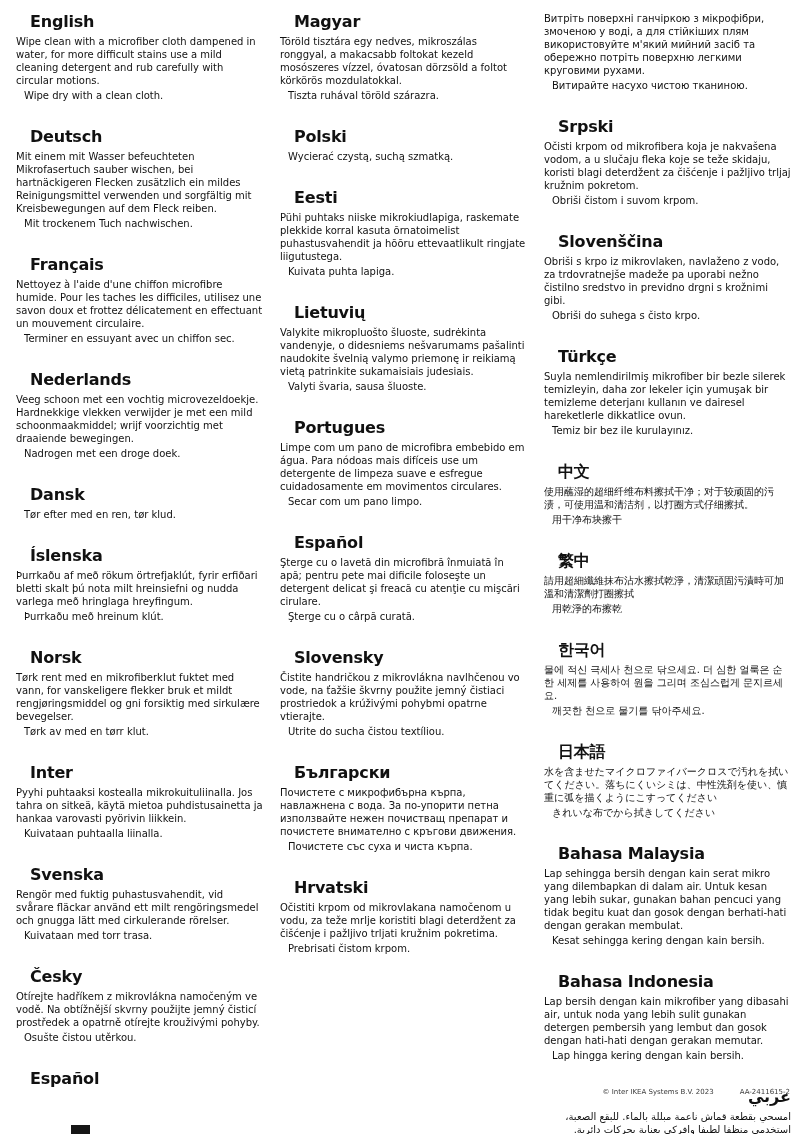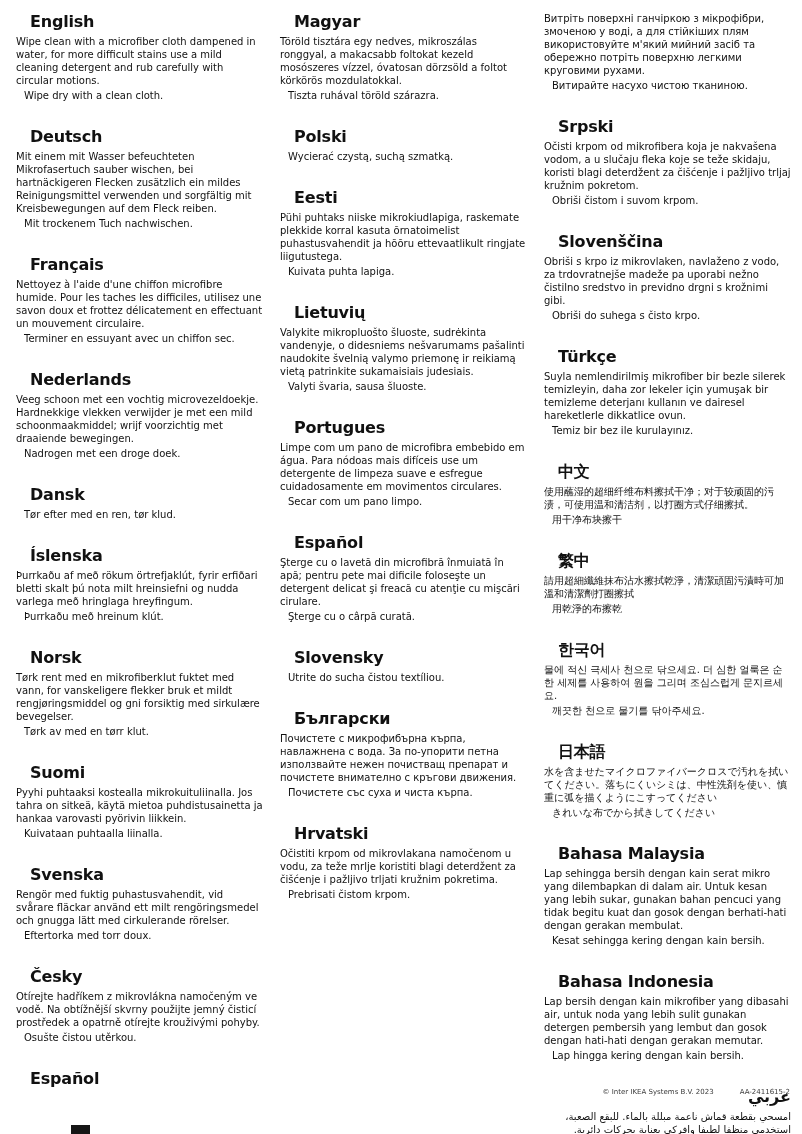--- a/index.html
+++ b/index.html
@@ -92,29 +92,29 @@
     <p class="lang-dry">Þurrkaðu með hreinum klút.</p>
   </section>
 
   <section class="lang-section">
     <h2 class="lang-heading">Norsk</h2>
     <p class="lang-body">Tørk rent med en mikrofiberklut fuktet med vann, for vanskeligere flekker bruk et mildt rengjøringsmiddel og gni forsiktig med sirkulære bevegelser.</p>
     <p class="lang-dry">Tørk av med en tørr klut.</p>
   </section>
 
   <section class="lang-section">
-    <h2 class="lang-heading">Suomi</h2>
+    <h2 class="lang-heading">Inter</h2>
     <p class="lang-body">Pyyhi puhtaaksi kostealla mikrokuituliinalla. Jos tahra on sitkeä, käytä mietoa puhdistusainetta ja hankaa varovasti pyörivin liikkein.</p>
     <p class="lang-dry">Kuivataan puhtaalla liinalla.</p>
   </section>
 
   <section class="lang-section">
     <h2 class="lang-heading">Svenska</h2>
     <p class="lang-body">Rengör med fuktig puhastusvahendit, vid svårare fläckar använd ett milt rengöringsmedel och gnugga lätt med cirkulerande rörelser.</p>
-    <p class="lang-dry">Eftertorka med torr doux.</p>
+    <p class="lang-dry">Kuivataan med torr trasa.</p>
   </section>
 
   <section class="lang-section">
     <h2 class="lang-heading">Česky</h2>
     <p class="lang-body">Otírejte hadříkem z mikrovlákna namočeným ve vodě. Na obtížnější skvrny použijte jemný čisticí prostředek a opatrně otírejte krouživými pohyby.</p>
     <p class="lang-dry">Osušte čistou utěrkou.</p>
   </section>
 
   <section class="lang-section">
     <h2 class="lang-heading">Español</h2>
@@ -154,20 +154,21 @@
   </section>
 
   <section class="lang-section">
     <h2 class="lang-heading">Español</h2>
     <p class="lang-body">Şterge cu o lavetă din microfibră înmuiată în apă; pentru pete mai dificile foloseşte un detergent delicat şi freacă cu atenţie cu mişcări cirulare.</p>
     <p class="lang-dry">Şterge cu o cârpă curată.</p>
   </section>
 
   <section class="lang-section">
     <h2 class="lang-heading">Slovensky</h2>
+    <p class="lang-body">Čistite handričkou z mikrovlákna navlhčenou vo vode, na ťažšie škvrny použite jemný čistiaci prostriedok a krúživými pohybmi opatrne vtierajte.</p>
     <p class="lang-dry">Utrite do sucha čistou textíliou.</p>
   </section>
 
   <section class="lang-section">
     <h2 class="lang-heading">Български</h2>
     <p class="lang-body">Почистете с микрофибърна кърпа, навлажнена с вода. За по-упорити петна използвайте нежен почистващ препарат и почистете внимателно с кръгови движения.</p>
     <p class="lang-dry">Почистете със суха и чиста кърпа.</p>
   </section>
 
   <section class="lang-section">

